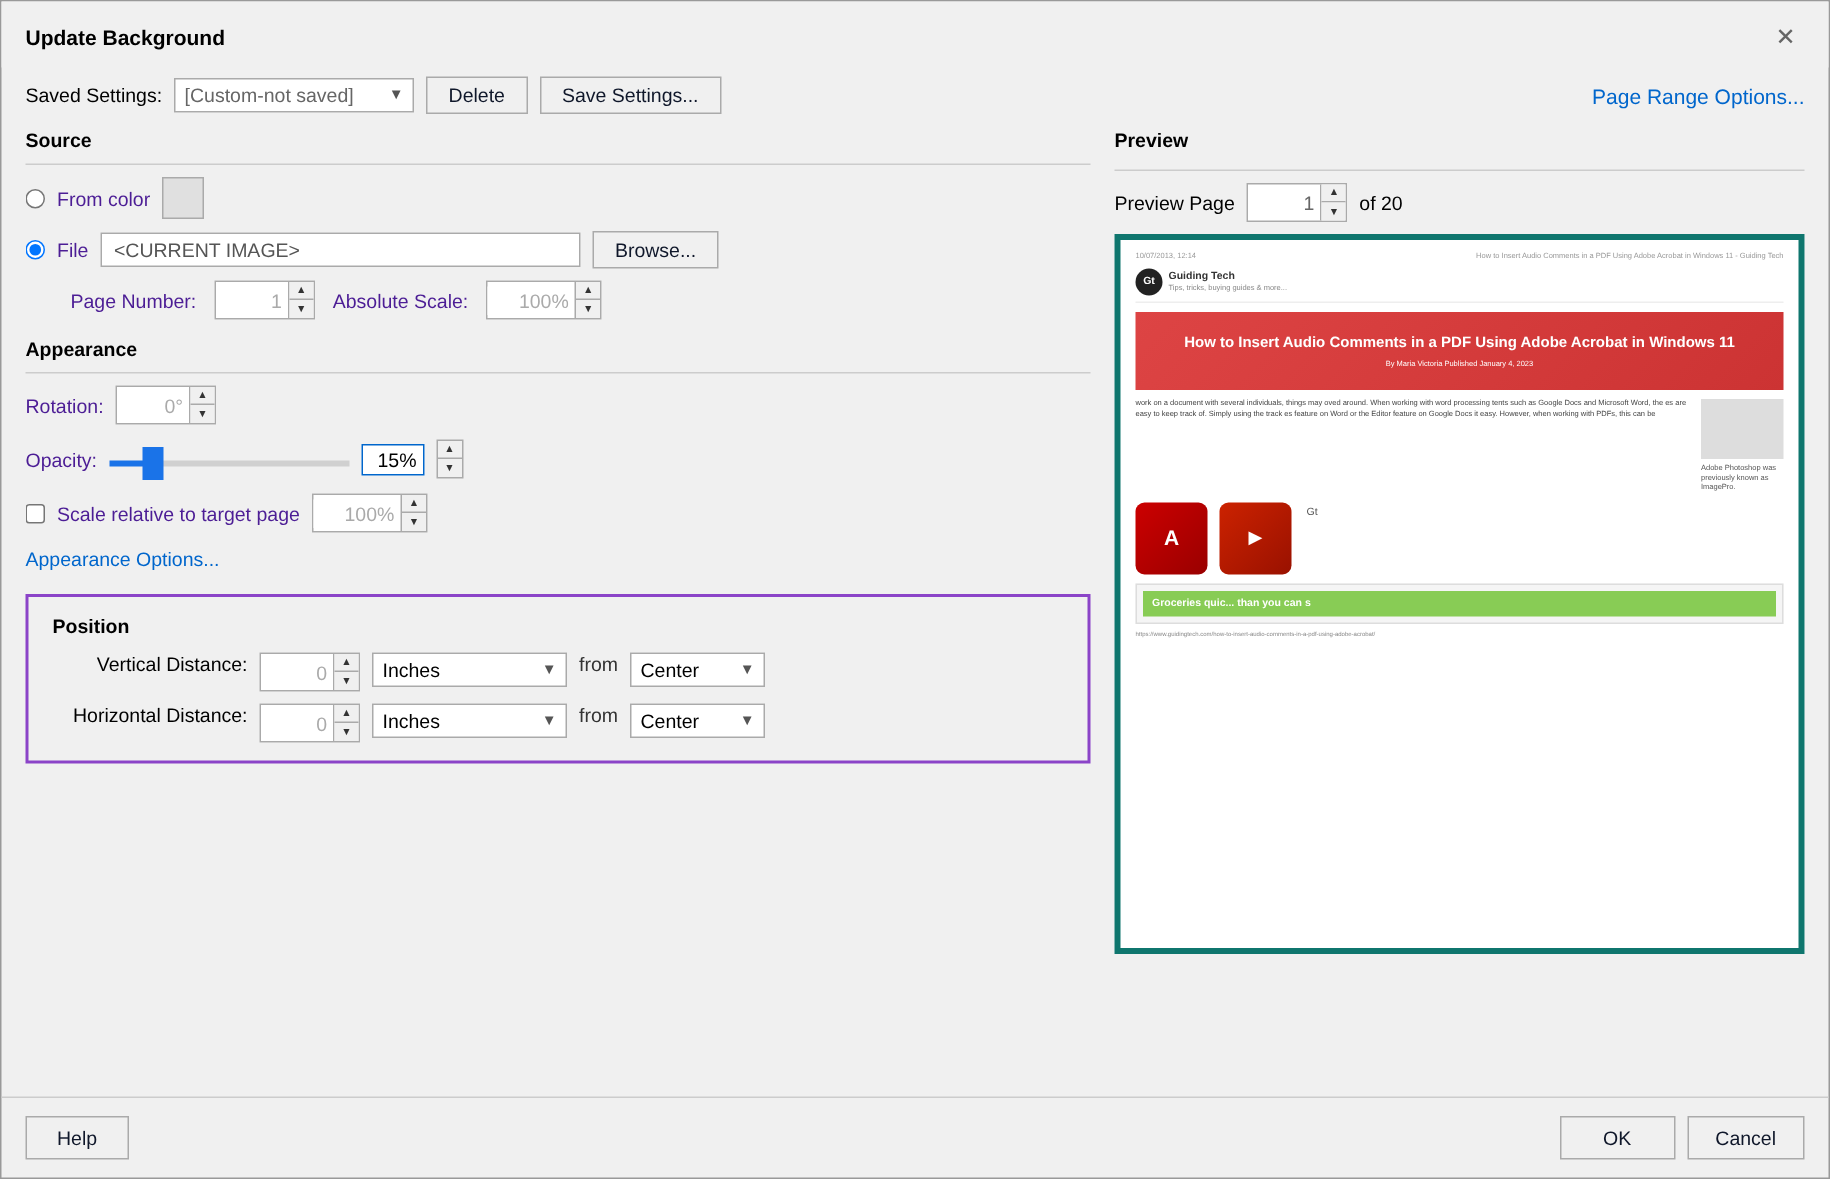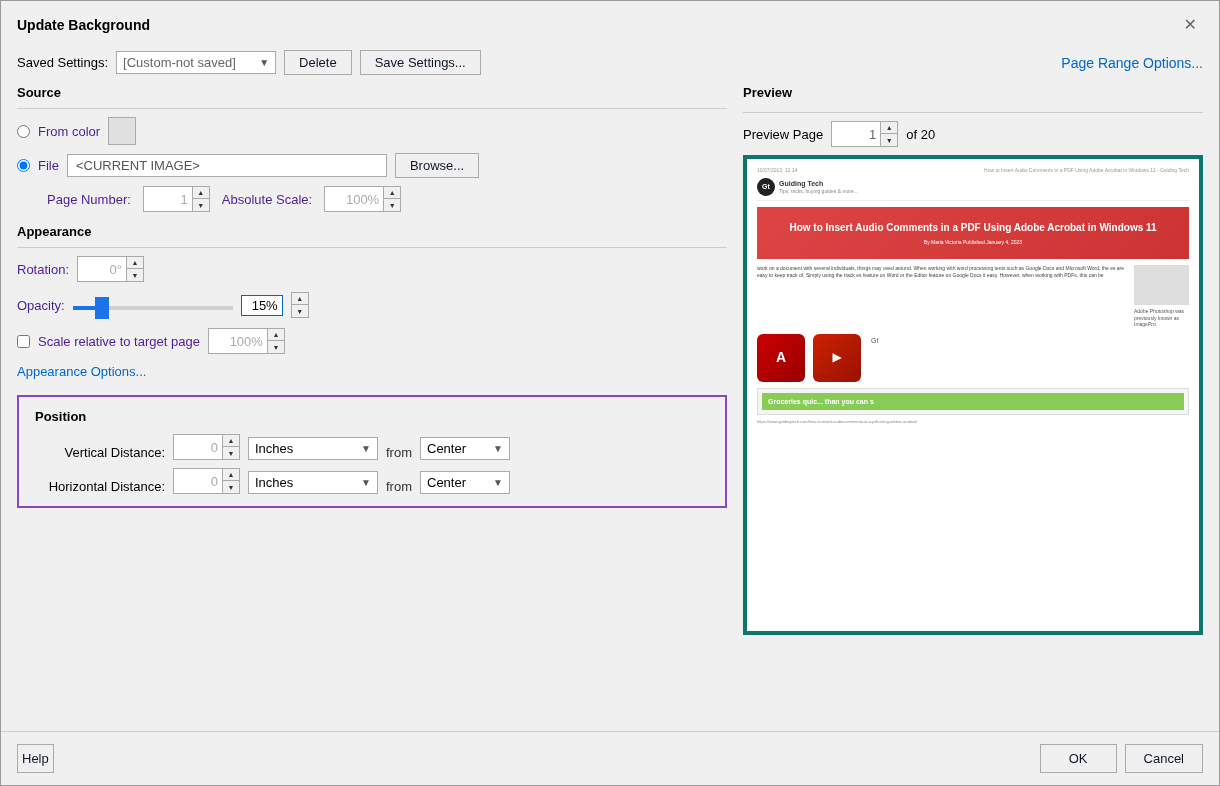--- a/index.html
+++ b/index.html
@@ -226,21 +226,21 @@
       display: inline-block;
       cursor: pointer;
     }
     .position-section {
       border: 2px solid #8b44c8;
       padding: 12px 16px;
       background: #f0f0f0;
     }
     .position-row {
       display: flex;
-      align-items: flex-end;
+      align-items: flex-start;
       gap: 8px;
       margin-bottom: 8px;
     }
     .position-row:last-child { margin-bottom: 0; }
     .position-label {
       min-width: 130px;
       text-align: right;
       font-size: 13px;
     }
     .select-field {
@@ -643,19 +643,19 @@
             <div class="ad-green-bg">Groceries quic... than you can s</div>
           </div>
 
           <div style="font-size:4px;color:#888;margin-top:4px;">https://www.guidingtech.com/how-to-insert-audio-comments-in-a-pdf-using-adobe-acrobat/</div>
         </div>
       </div>
     </div>
   </div>
 
   <div class="bottom-bar">
-    <button class="btn" style="padding:6px 4px;">Help</button>
+    <button class="btn" style="padding:6px 20px;">Help</button>
     <div class="bottom-right">
       <button class="btn btn-ok">OK</button>
       <button class="btn btn-cancel">Cancel</button>
     </div>
   </div>
 </div>
 
 </body></html>

